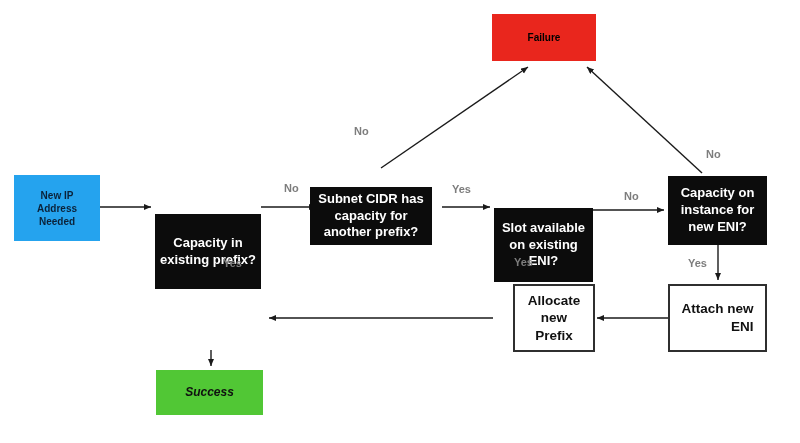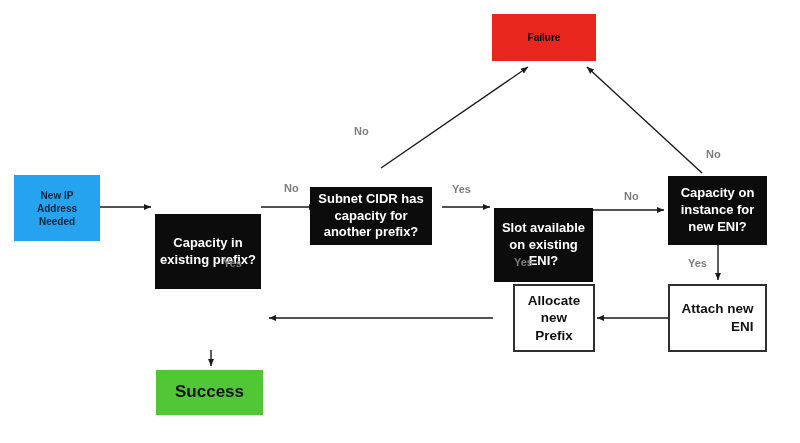--- a/index.html
+++ b/index.html
@@ -53,21 +53,22 @@
 
   .node--failure {
     background: var(--failure-bg, #e9261d);
     color: #000000;
     font-size: 10px;
   }
 
   .node--success {
     background: var(--success-bg, #51c735);
     color: #101010;
-    font-size: 17px;
+    font-size: 12px;
+    font-style: italic;
   }
 
   .edge-label {
     position: absolute;
     font-size: 11px;
     color: var(--edge-label-color, #7d7d7d);
     font-weight: bold;
   }
 
   

